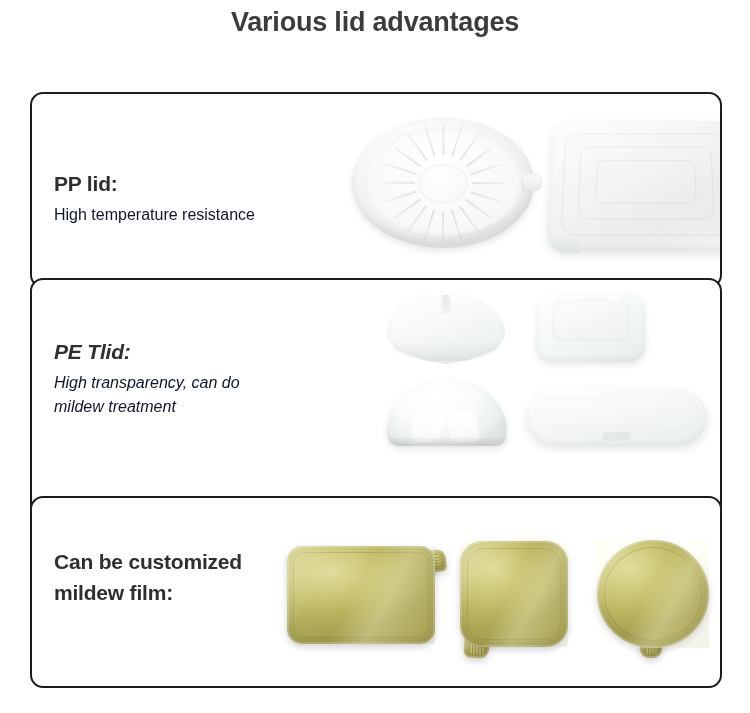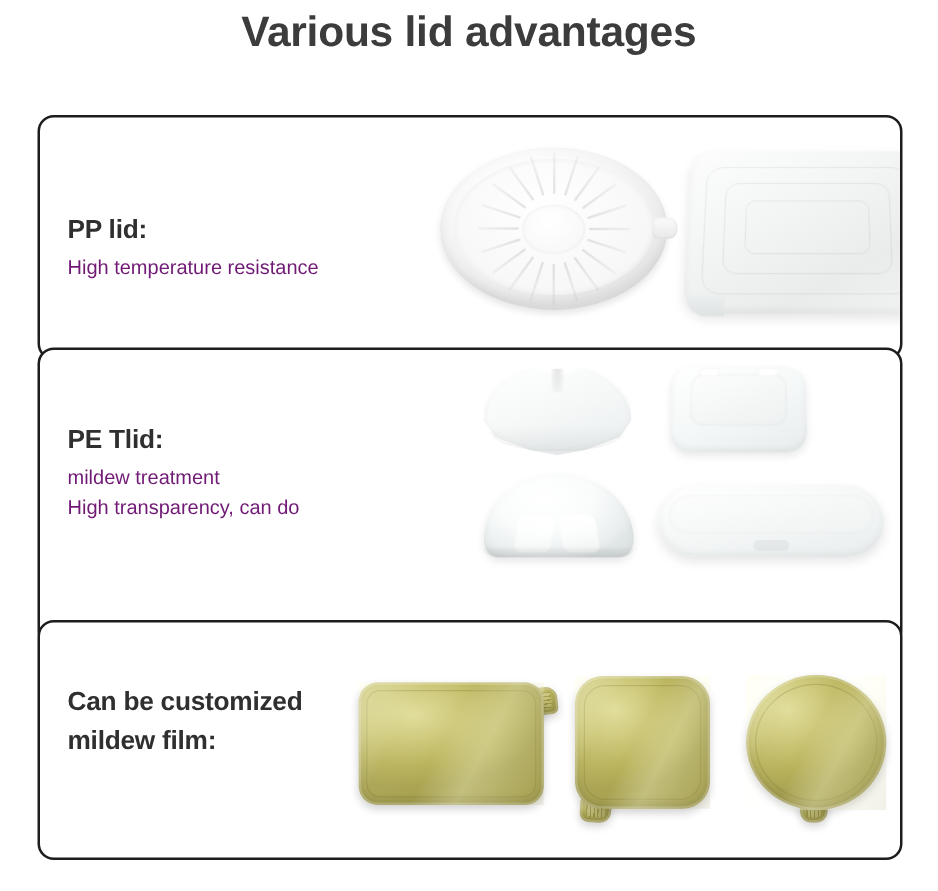--- a/index.html
+++ b/index.html
@@ -17,39 +17,39 @@
     position: relative;
   }
 
   
   .page-title {
     position: absolute;
     top: 7px;
     left: 0;
     width: 750px;
     text-align: center;
-    font-size: 34px;
+    font-size: 27px;
     font-weight: bold;
     letter-spacing: -0.2px;
     color: #3c3c3c;
   }
 
   
   .card {
     position: absolute;
     left: 30px;
     width: 692px;
     box-sizing: border-box;
     border: 2px solid #1d1d1d;
     border-radius: 13px;
     background: #ffffff;
     overflow: hidden;
   }
   #card-pp  { top: 60px;  height: 196px; margin-top: 32px; }
-  #card-pe  { top: 278px; height: 240px; }
+  #card-pe  { top: 278px; height: 240px; font-style: italic; }
   #card-film{ top: 496px; height: 192px; }
 
   .card-inner {
     position: relative;
     width: 100%;
     height: 100%;
   }
 
   
   .text-block {
@@ -66,21 +66,21 @@
     font-size: 21px;
     font-weight: bold;
     color: #2f2f2f;
     line-height: 1.14;
     margin: 0 0 7px 0;
     letter-spacing: -0.2px;
   }
   .subline {
     font-size: 16px;
     font-weight: normal;
-    color: #701a75;
+    color: #0f172a;
     line-height: 1.52;
     margin: 0;
   }
   #card-film .subline { padding-left: 7px; font-size: 15.5px; }
 
   
   .stage {
     position: absolute;
     top: 0;
     right: 0;
@@ -416,22 +416,22 @@
 
     </div>
   </div>
 </section>
 
 <section class="card" id="card-pe">
   <div class="card-inner">
 
     <div class="text-block">
       <p class="headline">PE Tlid:</p>
+      <p class="subline">High transparency, can do</p>
       <p class="subline">mildew treatment</p>
-      <p class="subline">High transparency, can do</p>
     </div>
 
     <div class="stage">
 
       <div class="prod pe-heart">
         <div class="hbody"></div>
         <div class="hcrease"></div>
         <div class="hband"></div>
       </div>
 

